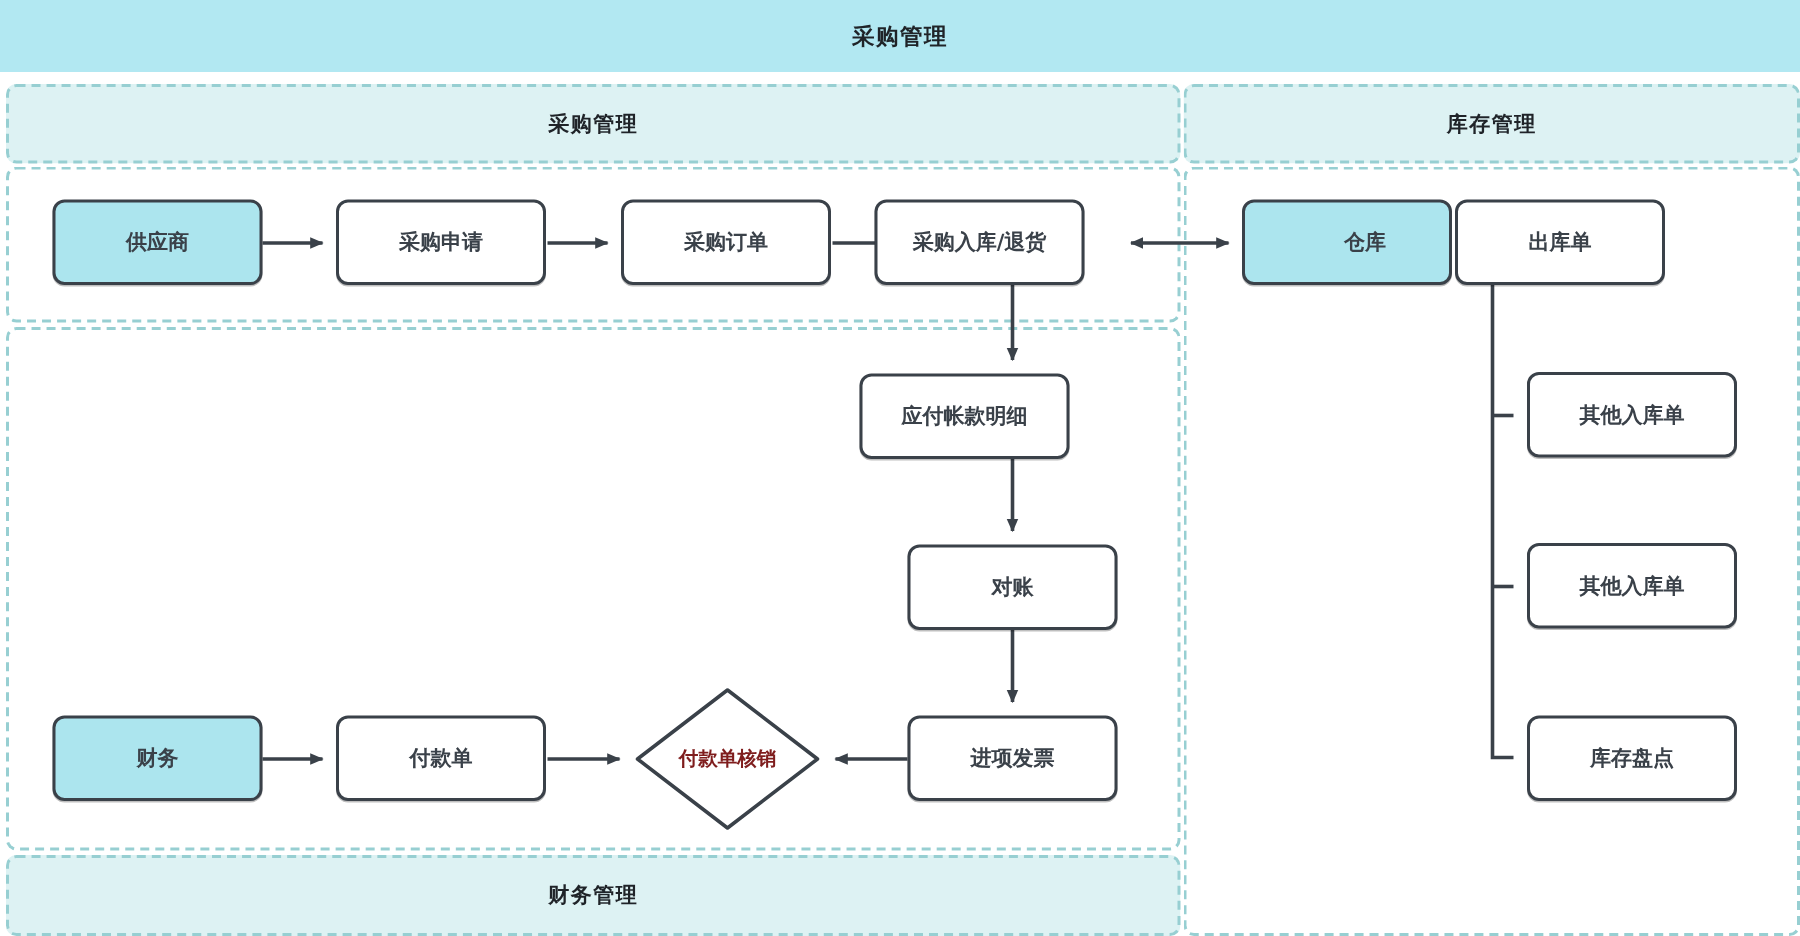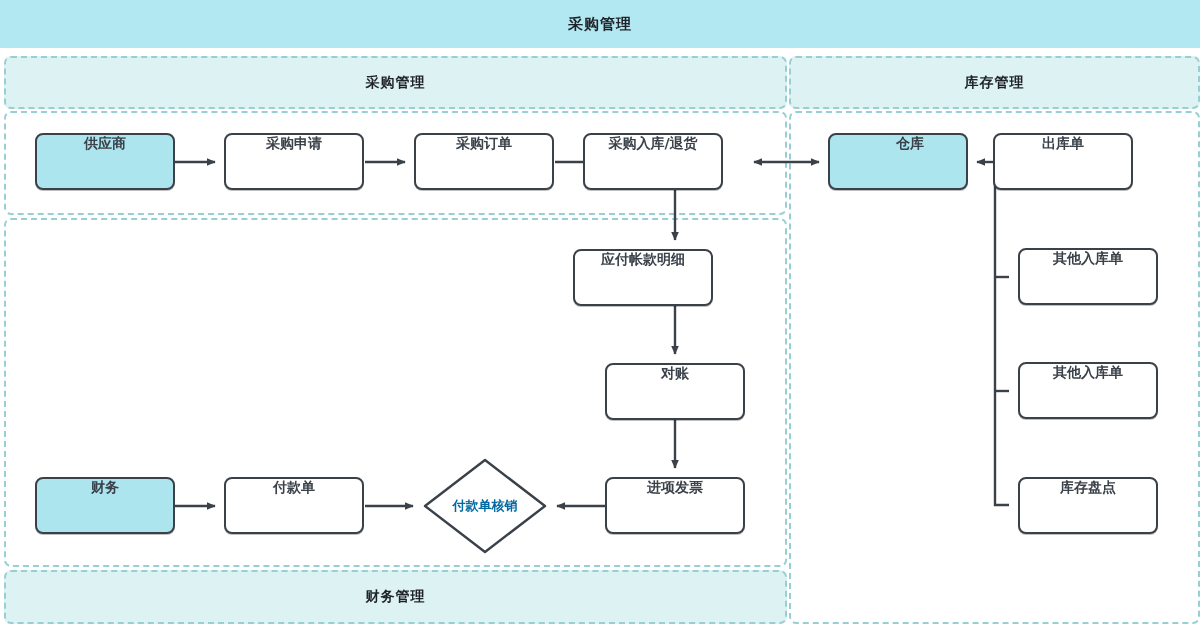--- a/index.html
+++ b/index.html
@@ -18,31 +18,31 @@
       display:flex;align-items:center;justify-content:center;}
   .lane-label span{font-size:14px;font-weight:bold;color:#1f2328;letter-spacing:1px;}
 
   
   .region{position:absolute;border:2px dashed #97cfd2;border-radius:7px;
       background:transparent;}
 
   
   .node{position:absolute;width:140px;height:57px;box-sizing:border-box;
       border:2px solid #3a4149;border-radius:8px;background:#ffffff;
-      display:flex;justify-content:center;
+      display:flex;align-items:center;justify-content:center;
       box-shadow:0 1px 0 rgba(0,0,0,.25);}
   .node span{font-size:14px;color:#3a4149;font-weight:bold;white-space:nowrap;}
   .node.accent{background:var(--accent);}
 
   
   .diamond-wrap{position:absolute;width:126px;height:98px;}
   .diamond-wrap svg{position:absolute;left:0;top:0;}
   .diamond-wrap .dlabel{position:absolute;left:0;top:0;width:126px;height:98px;
       display:flex;align-items:center;justify-content:center;
-      font-size:13px;color:#0369a1;font-weight:bold;white-space:nowrap;}
+      font-size:13px;color:#7f1d1d;font-weight:bold;white-space:nowrap;}
 
   
   #wires{position:absolute;left:0;top:0;width:1200px;height:624px;
       pointer-events:none;}
 </style>
 </head>
 <body>
 
 <div id="stage">
 
@@ -113,21 +113,21 @@
       </div>
       <div class="node" style="left: 414px; top: 133px;">
         <span>采购订单</span>
       </div>
       <div class="node" style="left: 583px; top: 133px;">
         <span>采购入库/退货</span>
       </div>
       <div class="node accent" style="left: 828px; top: 133px; padding-left: 24px;">
         <span>仓库</span>
       </div>
-      <div class="node" style="left: 993px; top: 133px;">
+      <div class="node" style="left: 970px; top: 133px;">
         <span>出库单</span>
       </div>
       <div class="node" style="left: 1018px; top: 248px;">
         <span>其他入库单</span>
       </div>
       <div class="node" style="left: 1018px; top: 362px;">
         <span>其他入库单</span>
       </div>
       <div class="node" style="left: 1018px; top: 477px;">
         <span>库存盘点</span>

